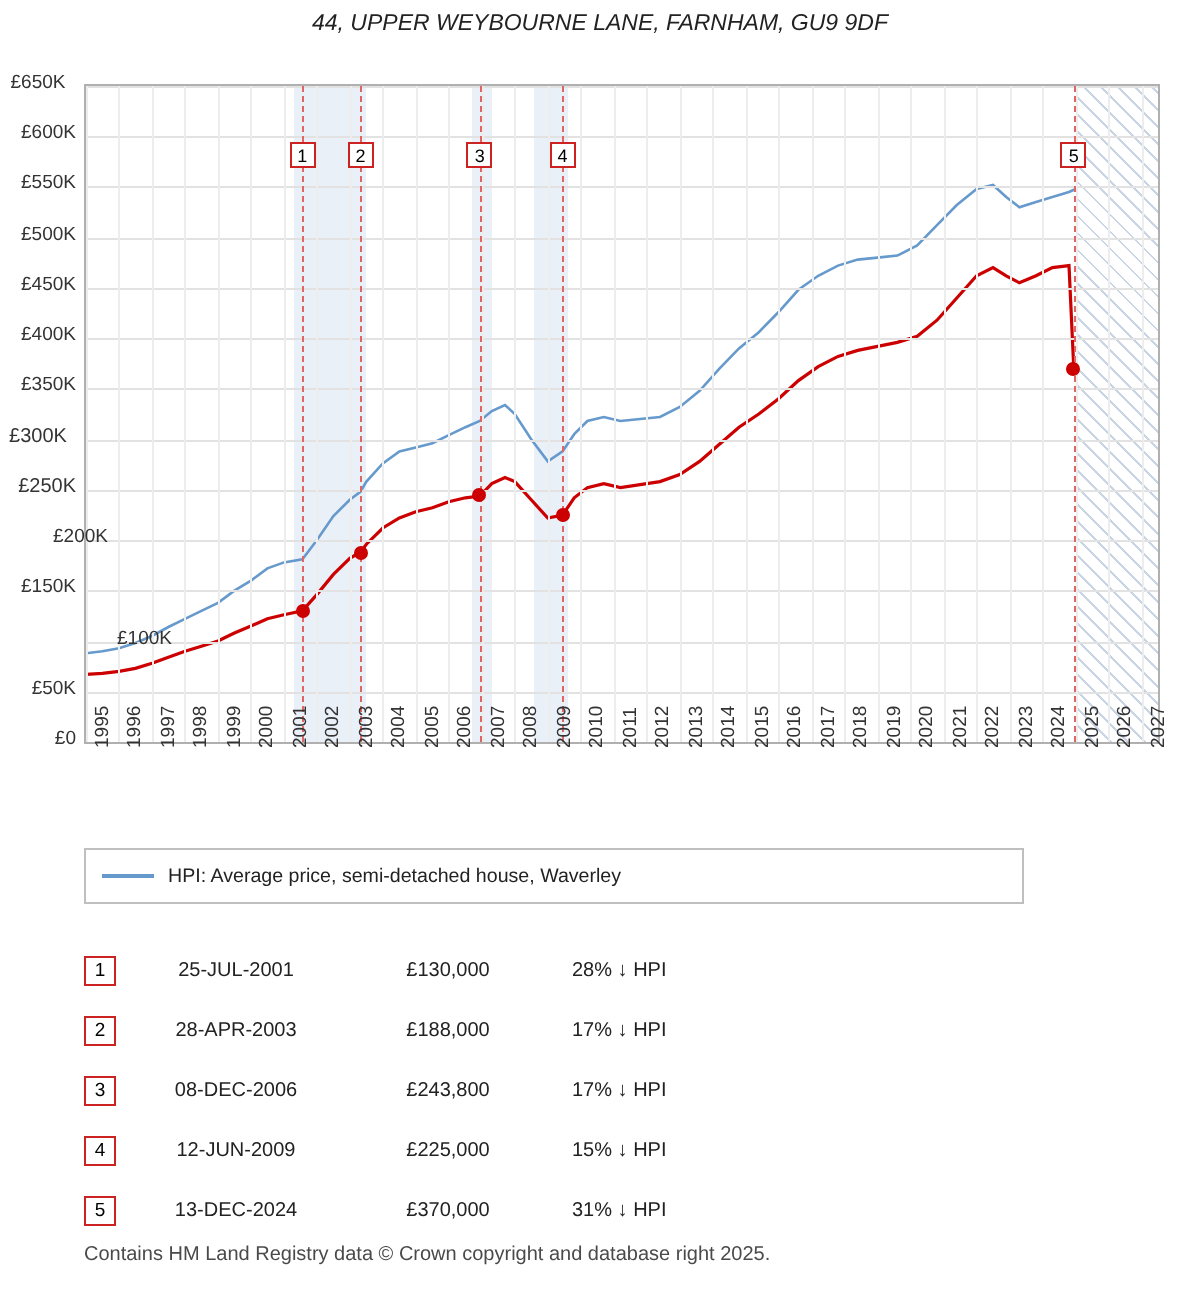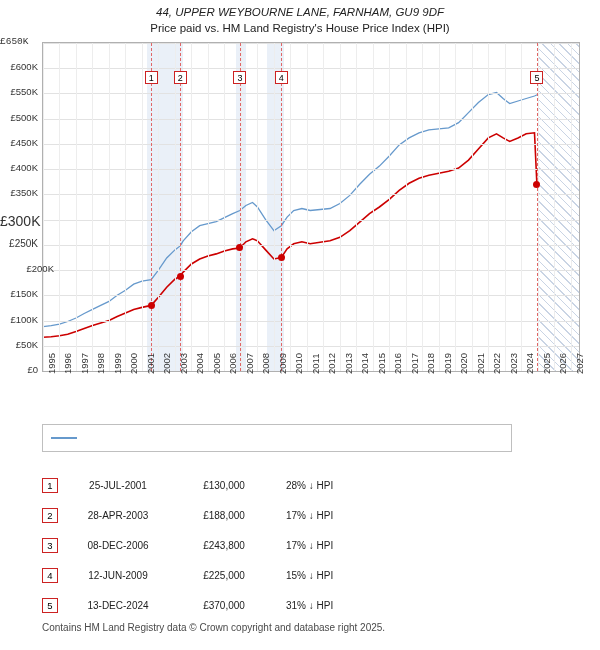--- a/index.html
+++ b/index.html
@@ -180,21 +180,20 @@
     color: #4a4a4a;
     line-height: 11px;
   }
 </style>
 </head>
 <body>
 
 <div id="wrap">
 
   <div class="title" id="title1">44, UPPER WEYBOURNE LANE, FARNHAM, GU9 9DF</div>
-  <div class="title" id="title2">Price paid vs. HM Land Registry's House Price Index (HPI)</div>
 
   <div id="plot">
       <div class="hatch" style="left: 494.769px; width: 41.2308px;"></div>
       <div class="band" style="left: 224.295px; width: 16.4923px;"></div>
       <div class="band" style="left: 192.96px; width: 9.89538px;"></div>
       <div class="band" style="left: 103.902px; width: 36.2831px;"></div>
     <svg id="svg" width="536" height="328" viewBox="0 0 536 328" style="position:absolute;left:0;top:0;">
         <polyline points="0.0,294.2 8.2,293.7 16.5,292.7 24.7,291.2 33.0,288.6 41.2,285.6 49.5,282.6 57.7,280.1 66.0,277.5 74.2,273.5 82.5,270.0 90.7,266.4 99.0,264.4 108.2,262.4 115.4,254.3 123.7,244.2 131.9,236.2 137.2,233.1 140.2,229.1 148.4,221.0 156.7,216.0 164.9,212.9 173.2,210.9 181.4,207.9 189.7,205.9 196.9,205.0 202.9,198.8 209.5,195.8 214.4,197.8 222.6,206.9 230.9,216.0 238.3,214.5 244.1,205.9 250.7,200.8 258.9,198.8 267.2,200.8 277.1,199.3 287.0,197.8 296.9,194.3 306.8,187.7 316.7,179.1 326.5,170.6 336.4,164.0 346.3,156.4 356.2,147.3 366.1,140.3 376.0,135.2 385.9,132.2 395.8,130.2 405.7,128.2 415.6,125.1 425.5,117.1 435.4,106.0 445.3,94.9 453.5,90.8 460.1,94.9 466.7,98.4 475.0,94.9 483.2,90.8 491.5,89.8 493.9,141.3" fill="none" stroke="#cc0000" stroke-width="1.6"></polyline>
         <polyline points="0.0,283.6 8.2,282.6 16.5,281.1 24.7,278.5 33.0,275.0 41.2,270.5 49.5,266.4 57.7,262.4 66.0,258.4 74.2,252.3 82.5,247.3 90.7,241.2 99.0,238.2 108.2,236.7 115.4,227.1 123.7,215.0 131.9,206.9 137.2,202.9 140.2,197.8 148.4,188.7 156.7,182.7 164.9,180.7 173.2,178.6 181.4,174.6 189.7,170.6 196.9,167.5 202.9,162.5 209.5,159.5 214.4,164.0 222.6,176.6 230.9,187.7 238.3,182.7 244.1,174.1 250.7,167.5 258.9,165.5 267.2,167.5 277.1,166.5 287.0,165.5 296.9,160.5 306.8,152.4 316.7,141.3 326.5,131.2 336.4,123.1 346.3,113.0 356.2,101.9 366.1,94.9 376.0,89.8 385.9,86.8 395.8,85.8 405.7,84.8 415.6,79.7 425.5,69.6 435.4,59.5 445.3,51.5 453.5,49.5 460.1,55.5 466.7,60.6 475.0,58.0 483.2,55.5 491.5,53.0 494.8,51.5" fill="none" stroke="#6699cc" stroke-width="1.3"></polyline>
       </svg>
@@ -258,32 +257,32 @@
       <div class="dot" style="left: 196.918px; top: 204.975px;"></div>
       <div class="evbox" style="left: 231.814px; top: 28px;">4</div>
       <div class="dot" style="left: 238.314px; top: 214.462px;"></div>
       <div class="evbox" style="left: 487.445px; top: 28px;">5</div>
       <div class="dot" style="left: 493.945px; top: 141.292px;"></div>
     </div>
 
   <div id="yaxis">
       <div style="position: absolute; left: 0px; width: 38px; text-align: right; font-size: 9.5px; color: rgb(51, 51, 51); top: 364px;">£0</div>
       <div style="position: absolute; left: 0px; width: 38px; text-align: right; font-size: 9.5px; color: rgb(51, 51, 51); top: 338.769px;">£50K</div>
-      <div style="position: absolute; left: 0px; width: 38px; text-align: right; font-size: 9.5px; color: rgb(51, 51, 51); top: 313.538px;">£100K</div>
+      <div style="position: absolute; left: 0px; width: 38px; text-align: right; font-size: 9.5px; color: rgb(51, 51, 51); top: 313.538px; padding-left: 48px;">£100K</div>
       <div style="position: absolute; left: 0px; width: 38px; text-align: right; font-size: 9.5px; color: rgb(51, 51, 51); top: 288.308px;">£150K</div>
       <div style="position: absolute; left: 0px; width: 38px; text-align: right; font-size: 9.5px; color: rgb(51, 51, 51); top: 263.077px; padding-left: 16px;">£200K</div>
       <div style="position: absolute; left: 0px; width: 38px; text-align: right; font-size: 10px; color: rgb(51, 51, 51); top: 237.846px;">£250K</div>
-      <div style="position: absolute; left: 0px; width: 38px; text-align: center; font-size: 14px; color: rgb(51, 51, 51); top: 212.615px;">£300K</div>
+      <div style="position: absolute; left: 0px; width: 38px; text-align: center; font-size: 10px; color: rgb(51, 51, 51); top: 212.615px;">£300K</div>
       <div style="position: absolute; left: 0px; width: 38px; text-align: right; font-size: 9.5px; color: rgb(51, 51, 51); top: 187.385px;">£350K</div>
       <div style="position: absolute; left: 0px; width: 38px; text-align: right; font-size: 9.5px; color: rgb(51, 51, 51); top: 162.154px;">£400K</div>
       <div style="position: absolute; left: 0px; width: 38px; text-align: right; font-size: 9.5px; color: rgb(51, 51, 51); top: 136.923px;">£450K</div>
       <div style="position: absolute; left: 0px; width: 38px; text-align: right; font-size: 9.5px; color: rgb(51, 51, 51); top: 111.692px;">£500K</div>
       <div style="position: absolute; left: 0px; width: 38px; text-align: right; font-size: 9.5px; color: rgb(51, 51, 51); top: 86.4615px;">£550K</div>
       <div style="position: absolute; left: 0px; width: 38px; text-align: right; font-size: 9.5px; color: rgb(51, 51, 51); top: 61.2308px;">£600K</div>
-      <div style="position: absolute; left: 0px; width: 38px; text-align: left; font-size: 9.5px; color: rgb(51, 51, 51); top: 36px; font-family: Liberation Mono, monospace;">£650K</div>
+      <div style="position: absolute; left: 0px; width: 38px; text-align: center; font-size: 9.5px; color: rgb(51, 51, 51); top: 36px;">£650K</div>
     </div>
   <div id="xaxis">
       <div class="xlab" style="left: 46px; top: 374px;">1995</div>
       <div class="xlab" style="left: 62.4923px; top: 374px;">1996</div>
       <div class="xlab" style="left: 78.9846px; top: 374px;">1997</div>
       <div class="xlab" style="left: 95.4769px; top: 374px;">1998</div>
       <div class="xlab" style="left: 111.969px; top: 374px;">1999</div>
       <div class="xlab" style="left: 128.462px; top: 374px;">2000</div>
       <div class="xlab" style="left: 144.954px; top: 374px;">2001</div>
       <div class="xlab" style="left: 161.446px; top: 374px;">2002</div>
@@ -310,20 +309,21 @@
       <div class="xlab" style="left: 507.785px; top: 374px;">2023</div>
       <div class="xlab" style="left: 524.277px; top: 374px;">2024</div>
       <div class="xlab" style="left: 540.769px; top: 374px;">2025</div>
       <div class="xlab" style="left: 557.262px; top: 374px;">2026</div>
       <div class="xlab" style="left: 573.754px; top: 374px;">2027</div>
     </div>
 
   <div id="legend">
       <div class="legrow">
         <span class="swatch" style="border-top-color: rgb(102, 153, 204);"></span>
+        <span>HPI: Average price, semi-detached house, Waverley</span>
       </div>
     </div>
 
   <div id="table">
       <div class="trow">
         <div class="tnum">1</div>
         <div class="tdate">25-JUL-2001</div>
         <div class="tprice">£130,000</div>
         <div class="tpct">28% ↓ HPI</div>
       </div>

